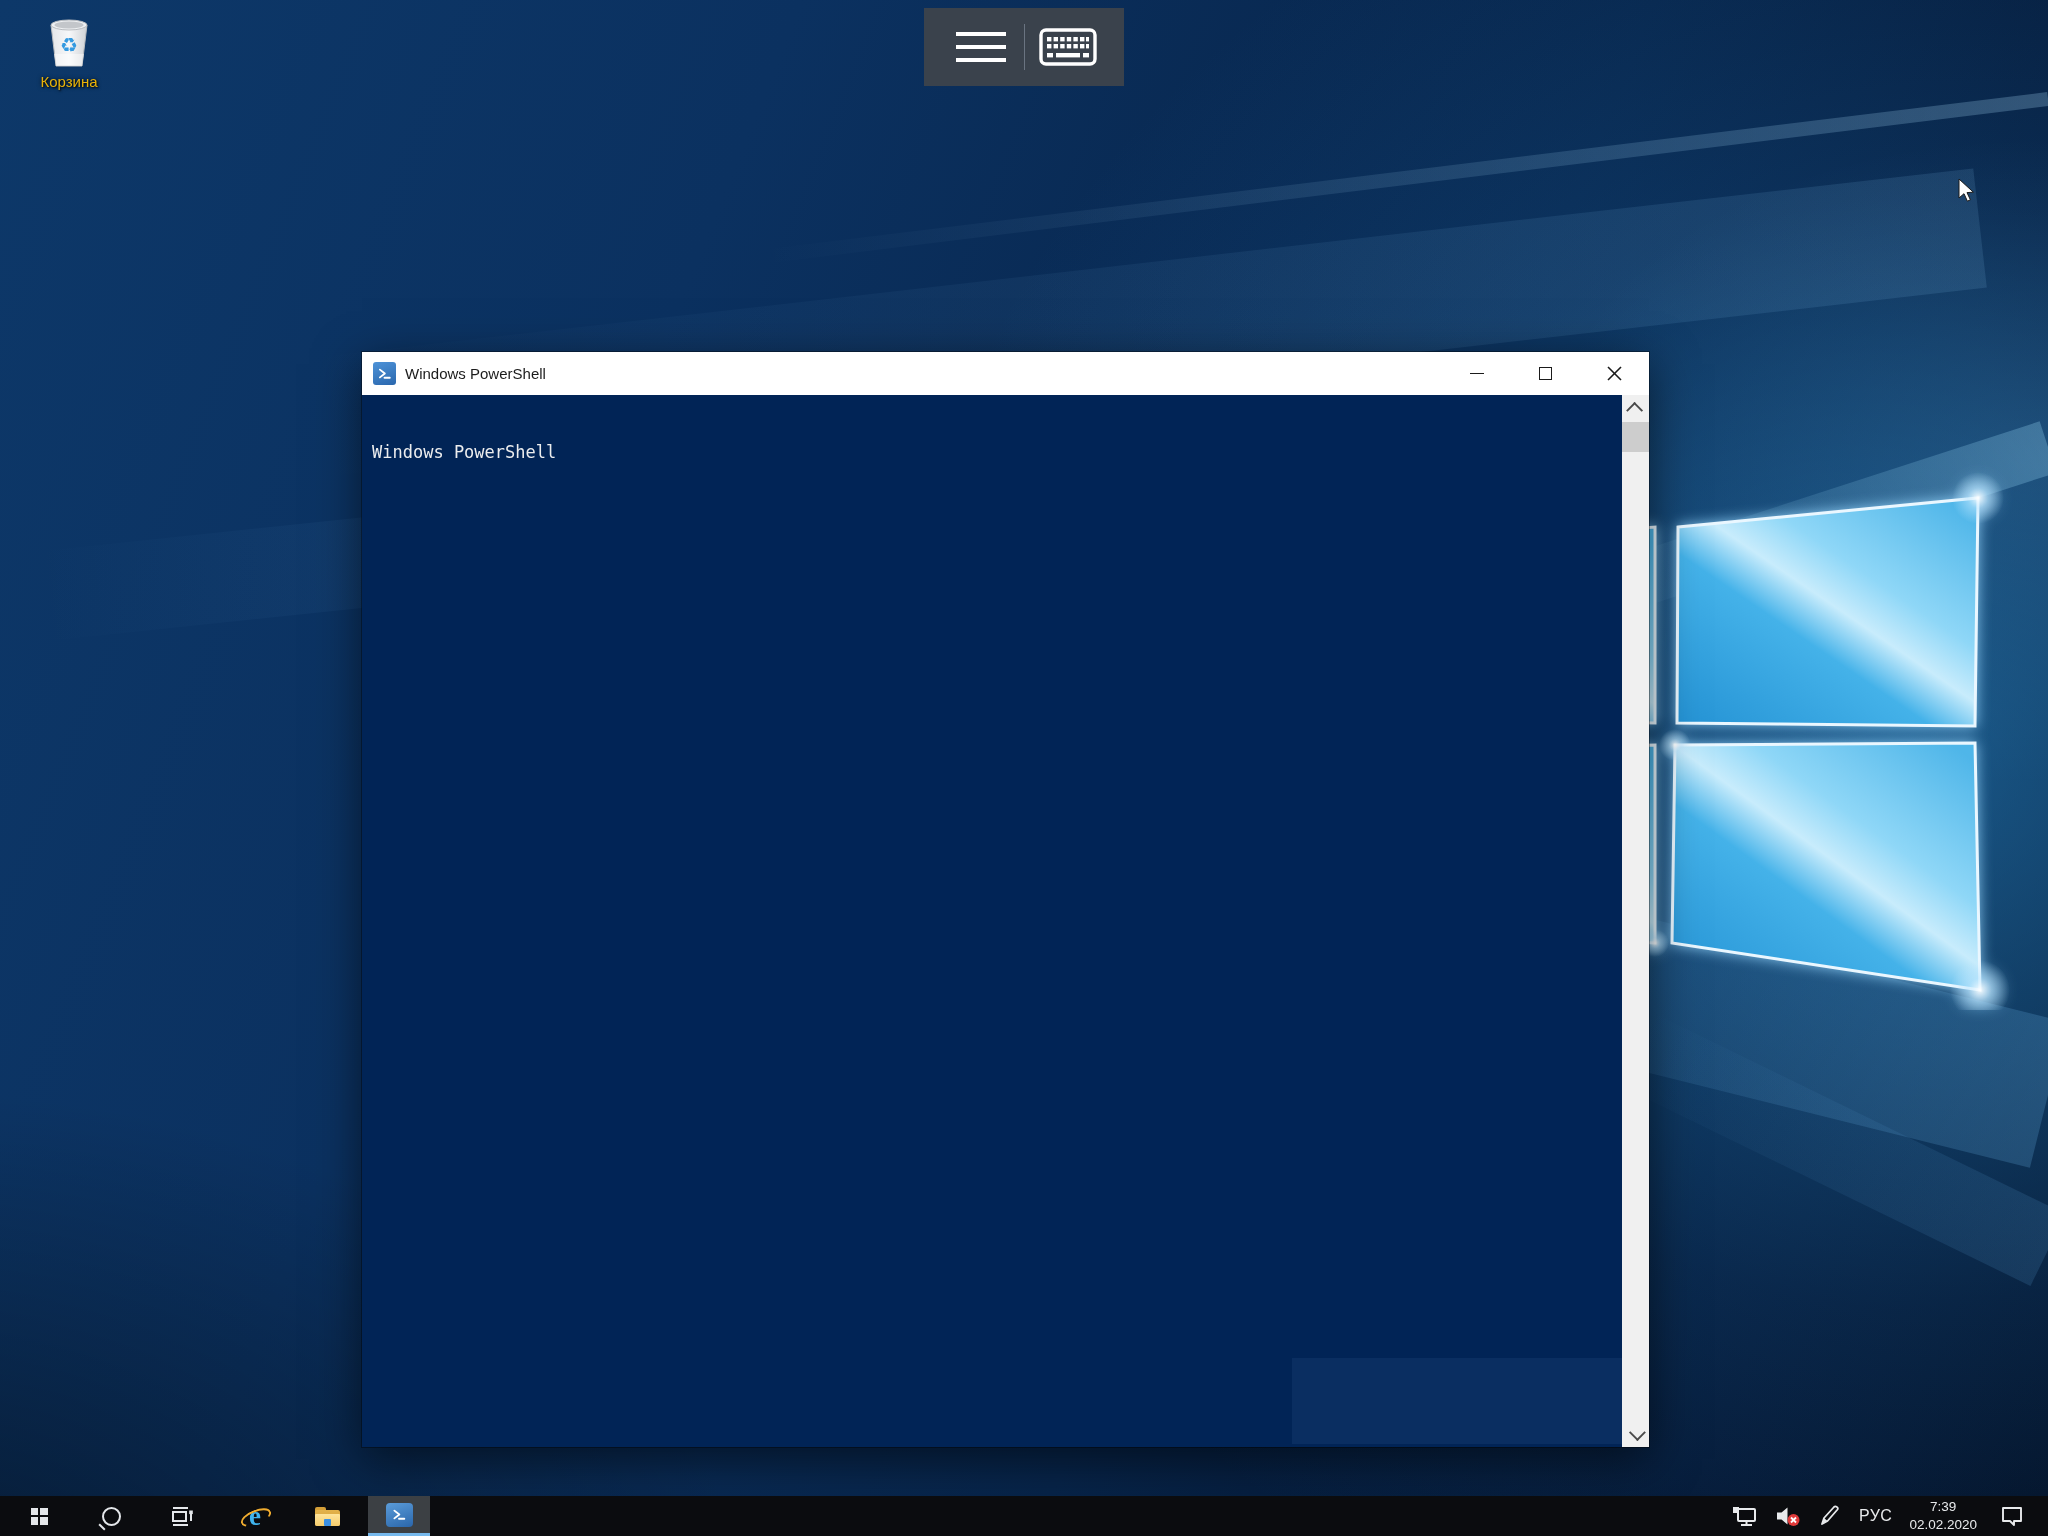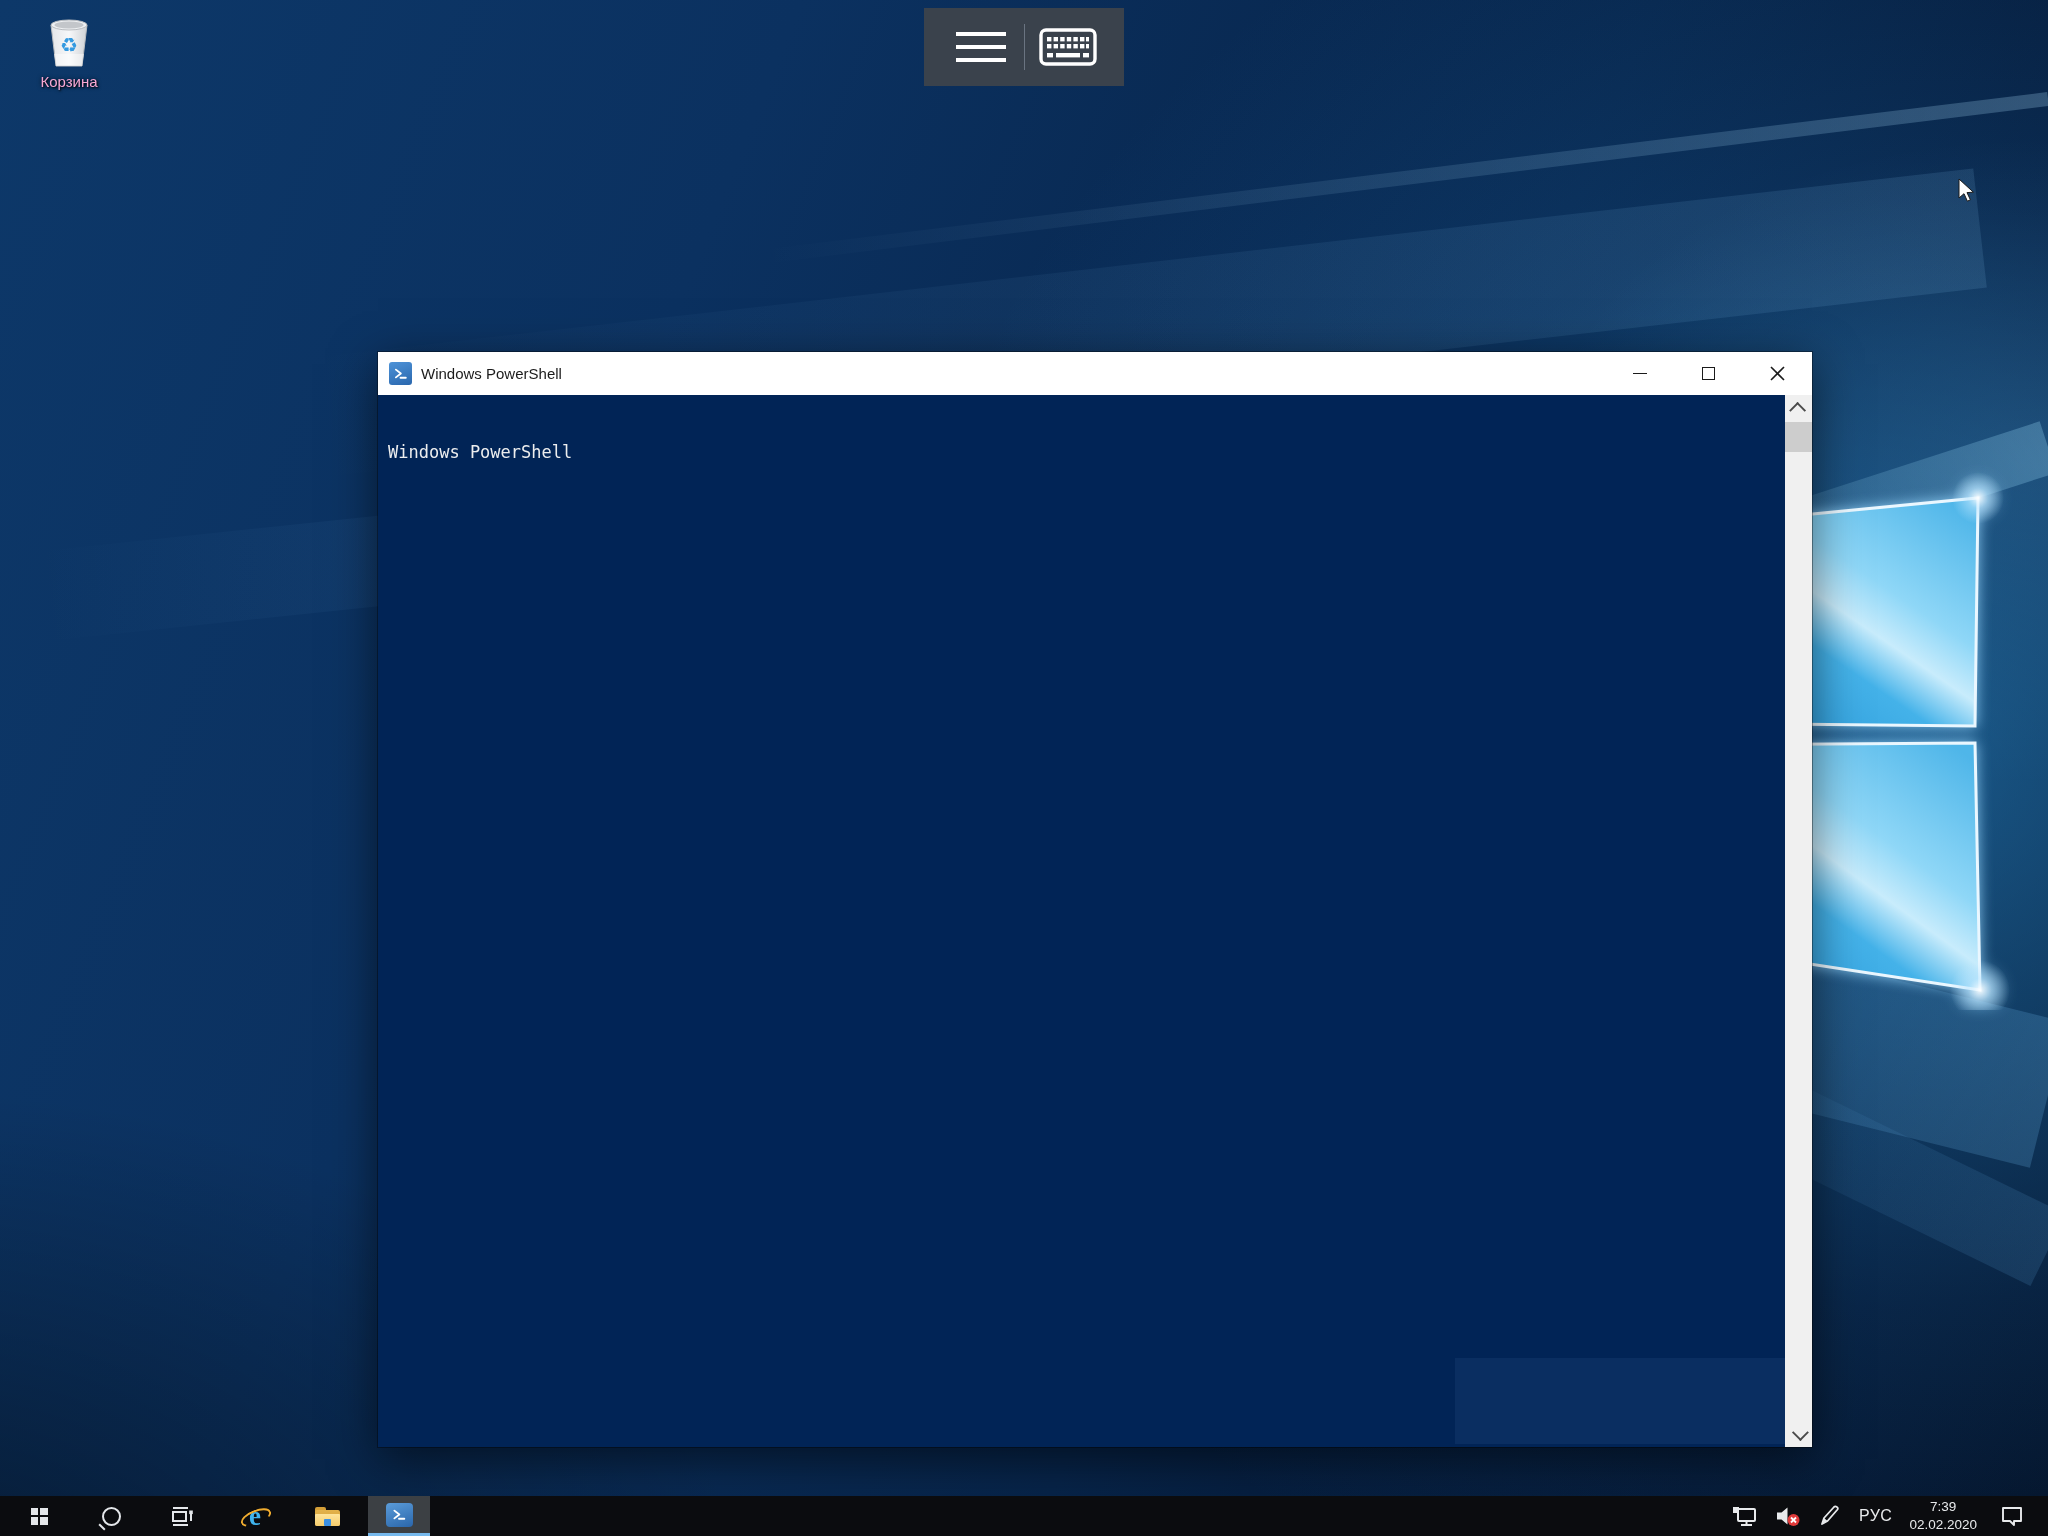--- a/index.html
+++ b/index.html
@@ -24,32 +24,32 @@
     background:linear-gradient(to left, rgba(120,200,255,.20), rgba(120,200,255,0) 85%);}
   .beam.b5{top:420px;left:1480px;width:568px;height:54px;transform:rotate(-18deg);transform-origin:100% 50%;
     background:linear-gradient(to left, rgba(160,225,255,.28), rgba(160,225,255,0) 88%);}
   .beam.b6{top:1210px;left:1500px;width:548px;height:80px;transform:rotate(26deg);transform-origin:100% 50%;
     background:linear-gradient(to left, rgba(110,190,250,.14), rgba(110,190,250,0) 85%);}
   .win-logo-svg{position:absolute;left:1330px;top:470px;width:680px;height:540px;
     filter:drop-shadow(0 0 7px rgba(150,215,255,.85));}
 
   
   .desktop-icon{position:absolute;left:14px;top:10px;width:110px;display:flex;flex-direction:column;align-items:center;cursor:default;}
-  .desktop-icon .label{margin-top:3px;color:#f9a8d4;font-size:15px;text-shadow:1px 1px 2px rgba(0,0,0,.9),0 0 4px rgba(0,0,0,.7);}
+  .desktop-icon .label{margin-top:3px;color:#eab308;font-size:15px;text-shadow:1px 1px 2px rgba(0,0,0,.9),0 0 4px rgba(0,0,0,.7);}
 
   
   .console-toolbar{position:absolute;left:924px;top:8px;width:200px;height:78px;background:#3a424c;
     display:flex;align-items:center;justify-content:center;gap:0;}
   .ct-btn{width:86px;height:78px;display:flex;align-items:center;justify-content:center;cursor:pointer;}
   .hamburger{display:flex;flex-direction:column;gap:9px;}
   .hamburger span{display:block;width:50px;height:4px;background:#fff;}
   .ct-divider{width:1px;height:46px;background:#6a7481;}
 
   
-  .ps-window{position:absolute;left:378px;top:352px;width:1434px;height:1095px;
+  .ps-window{position:absolute;left:362px;top:352px;width:1287px;height:1095px;
     box-shadow:0 12px 44px rgba(0,0,0,.55),0 0 0 1px rgba(0,0,0,.35);background:#012456;}
   .titlebar{height:43px;background:#fff;display:flex;align-items:center;position:relative;}
   .titlebar .app-icon{width:23px;height:23px;border-radius:3px;margin:0 9px 0 11px;
     background:linear-gradient(160deg,#4e93d8 0%,#2a67ad 100%);display:flex;align-items:center;justify-content:center;}
   .titlebar .title-text{font-size:15px;color:#1b1b1b;}
   .win-controls{position:absolute;right:0;top:0;height:43px;display:flex;}
   .wc-btn{width:69px;height:43px;display:flex;align-items:center;justify-content:center;cursor:pointer;}
   .glyph-min{width:14px;height:0;border-top:1.6px solid #1b1b1b;}
   .glyph-max{width:11px;height:11px;border:1.6px solid #1b1b1b;}
 

